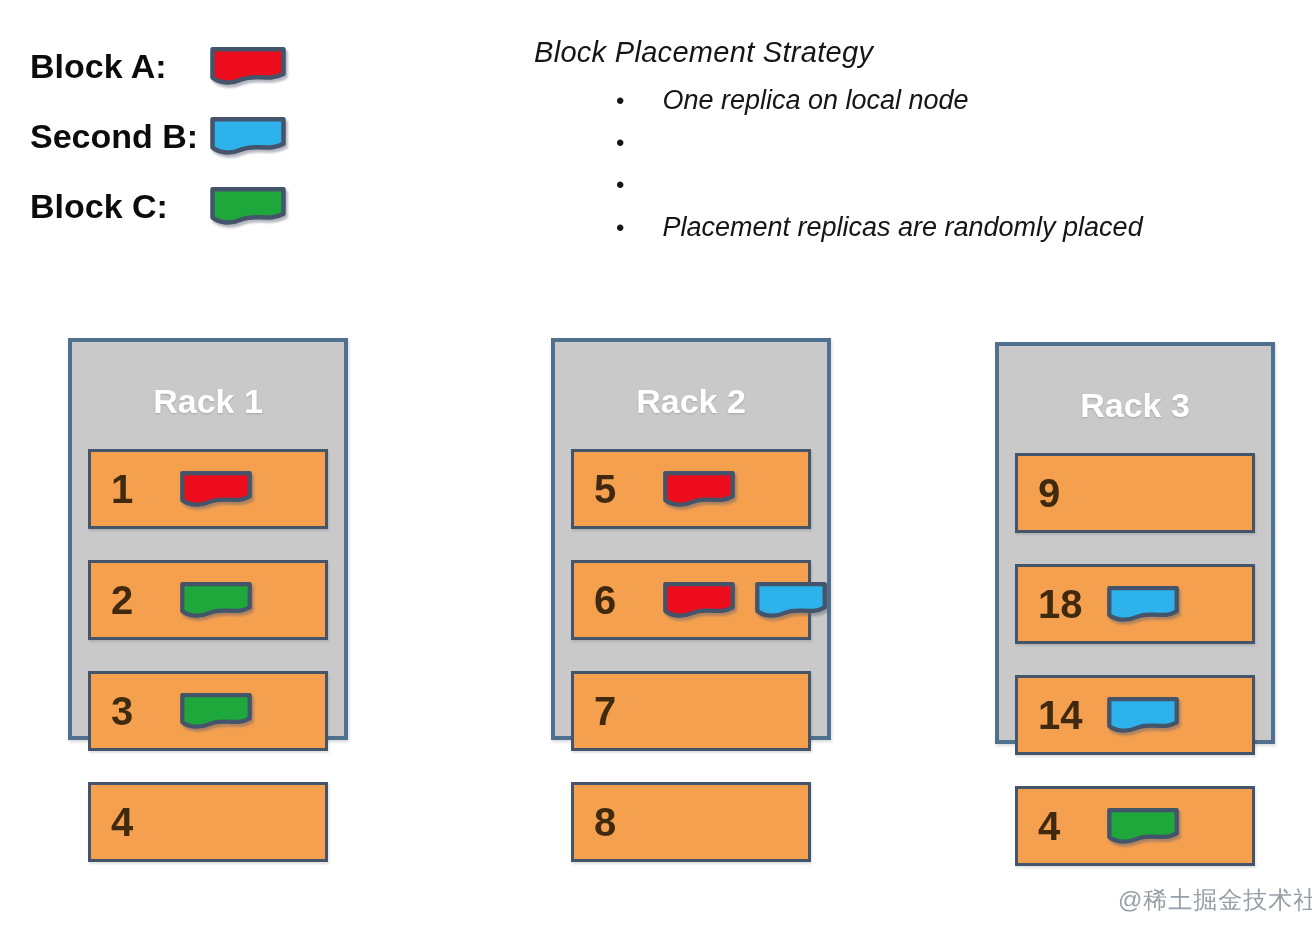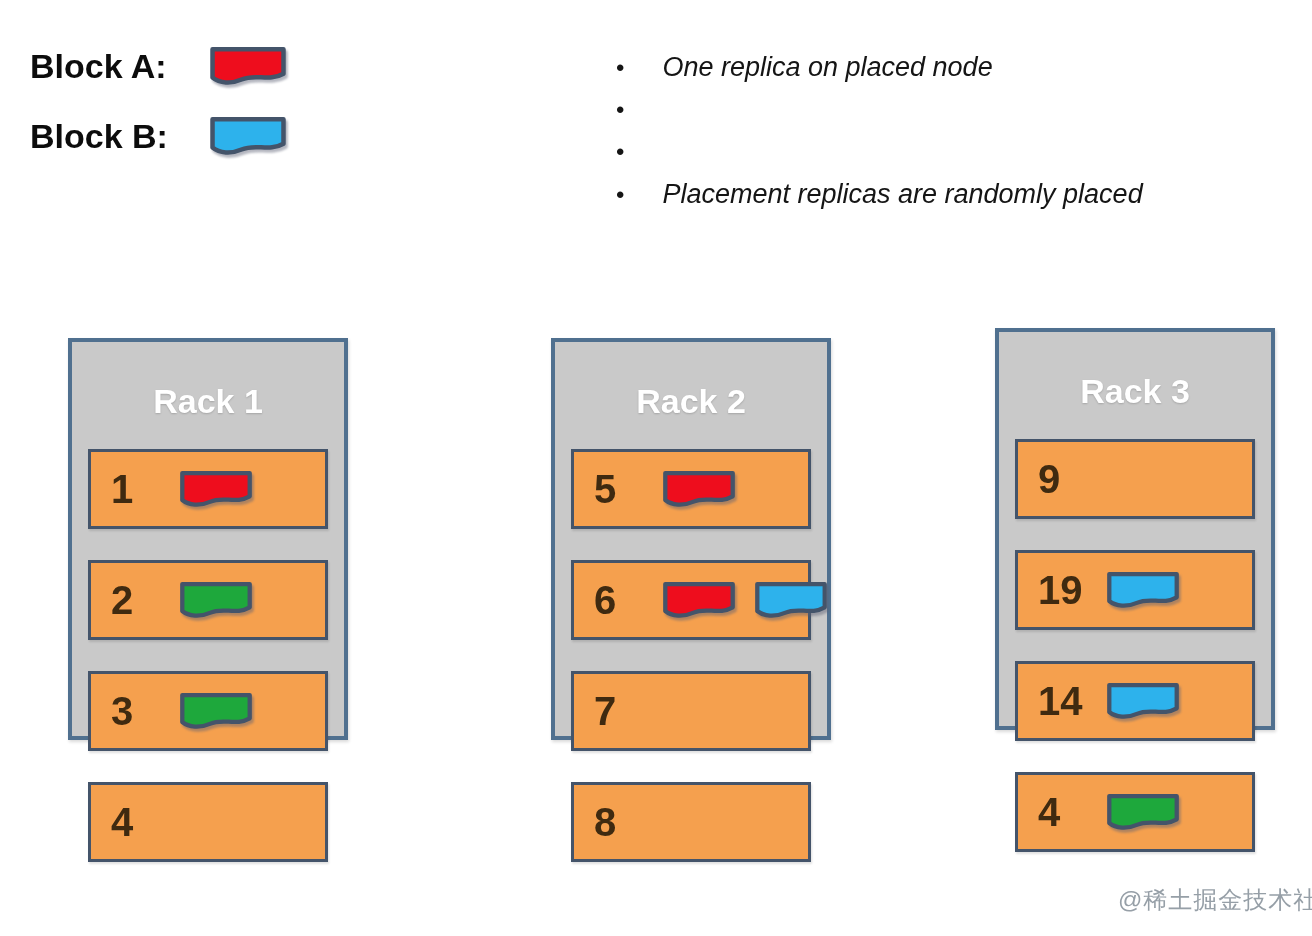--- a/index.html
+++ b/index.html
@@ -139,32 +139,39 @@
 <div>
 
   <section class="legend" id="legend">
       <div class="legend-row">
         <span class="legend-label">Block A:</span>
         <svg viewBox="0 0 120 62" class="doc-block">
           <path d="M5,5 H115 V43 C92,56 72,42 50,52 C34,59 16,58 5,49 Z" fill="var(--block-a)" stroke="var(--block-border)" stroke-width="7" stroke-linejoin="round"></path>
         </svg>
       </div>
       <div class="legend-row">
-        <span class="legend-label">Block B:</span>
+        <span class="legend-label">Second B:</span>
         <svg viewBox="0 0 120 62" class="doc-block">
           <path d="M5,5 H115 V43 C92,56 72,42 50,52 C34,59 16,58 5,49 Z" fill="var(--block-b)" stroke="var(--block-border)" stroke-width="7" stroke-linejoin="round"></path>
         </svg>
       </div>
+      <div class="legend-row">
+        <span class="legend-label">Block C:</span>
+        <svg viewBox="0 0 120 62" class="doc-block">
+          <path d="M5,5 H115 V43 C92,56 72,42 50,52 C34,59 16,58 5,49 Z" fill="var(--block-c)" stroke="var(--block-border)" stroke-width="7" stroke-linejoin="round"></path>
+        </svg>
+      </div>
     </section>
 
   <section class="strategy">
+    <div class="strategy-title">Block Placement Strategy</div>
     <ul class="bullets" id="bullets">
         <li>
           <span class="bullet-dot">•</span>
-          <span class="bullet-text">One replica on placed node</span>
+          <span class="bullet-text">One replica on local node</span>
         </li>
         <li>
           <span class="bullet-dot">•</span>
         </li>
         <li>
           <span class="bullet-dot">•</span>
         </li>
         <li>
           <span class="bullet-dot">•</span>
           <span class="bullet-text">Placement replicas are randomly placed</span>
@@ -218,28 +225,28 @@
             </svg>
           </div>
           <div class="node">
             <span class="node-number">7</span>
           </div>
           <div class="node">
             <span class="node-number">8</span>
           </div>
         </div>
       </div>
-      <div class="rack" style="left: 995px; top: 328px;">
+      <div class="rack" style="left: 995px; top: 342px;">
         <div class="rack-title">Rack 3</div>
         <div class="nodes">
           <div class="node">
             <span class="node-number">9</span>
           </div>
           <div class="node">
-            <span class="node-number">19</span>
+            <span class="node-number">18</span>
             <svg viewBox="0 0 120 62" class="doc-block">
               <path d="M5,5 H115 V43 C92,56 72,42 50,52 C34,59 16,58 5,49 Z" fill="var(--block-b)" stroke="var(--block-border)" stroke-width="7" stroke-linejoin="round"></path>
             </svg>
           </div>
           <div class="node">
             <span class="node-number">14</span>
             <svg viewBox="0 0 120 62" class="doc-block">
               <path d="M5,5 H115 V43 C92,56 72,42 50,52 C34,59 16,58 5,49 Z" fill="var(--block-b)" stroke="var(--block-border)" stroke-width="7" stroke-linejoin="round"></path>
             </svg>
           </div>

